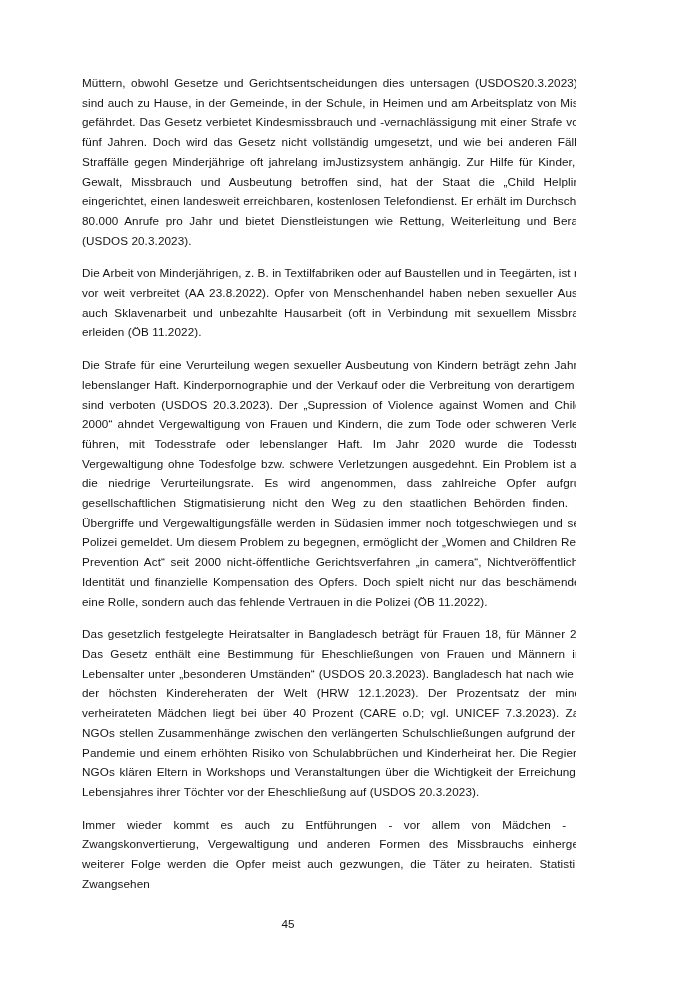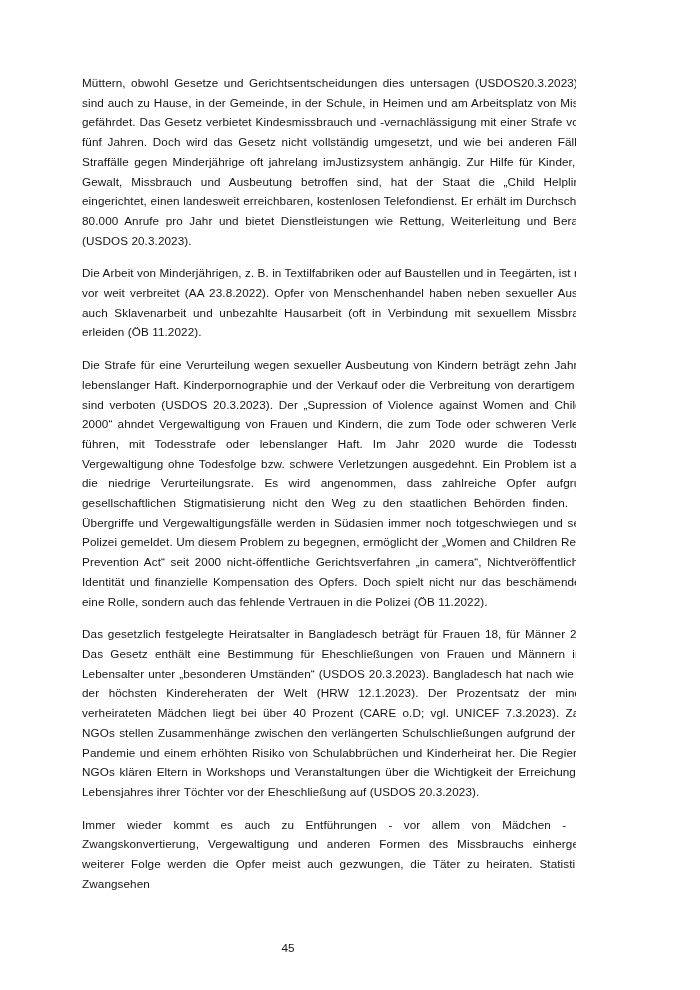--- a/index.html
+++ b/index.html
@@ -28,21 +28,21 @@
     hyphens: auto;
     -webkit-hyphens: auto;
   }
   .content p {
     margin: 0 0 13px 0;
   }
   .page-number {
     position: absolute;
     left: 0;
     right: 0;
-    bottom: 36px;
+    bottom: 60px;
     text-align: center;
     font-size: 11.7px;
     color: #141414;
   }
 </style>
 </head>
 <body>
 
 <div class="page">
   <div class="content">

